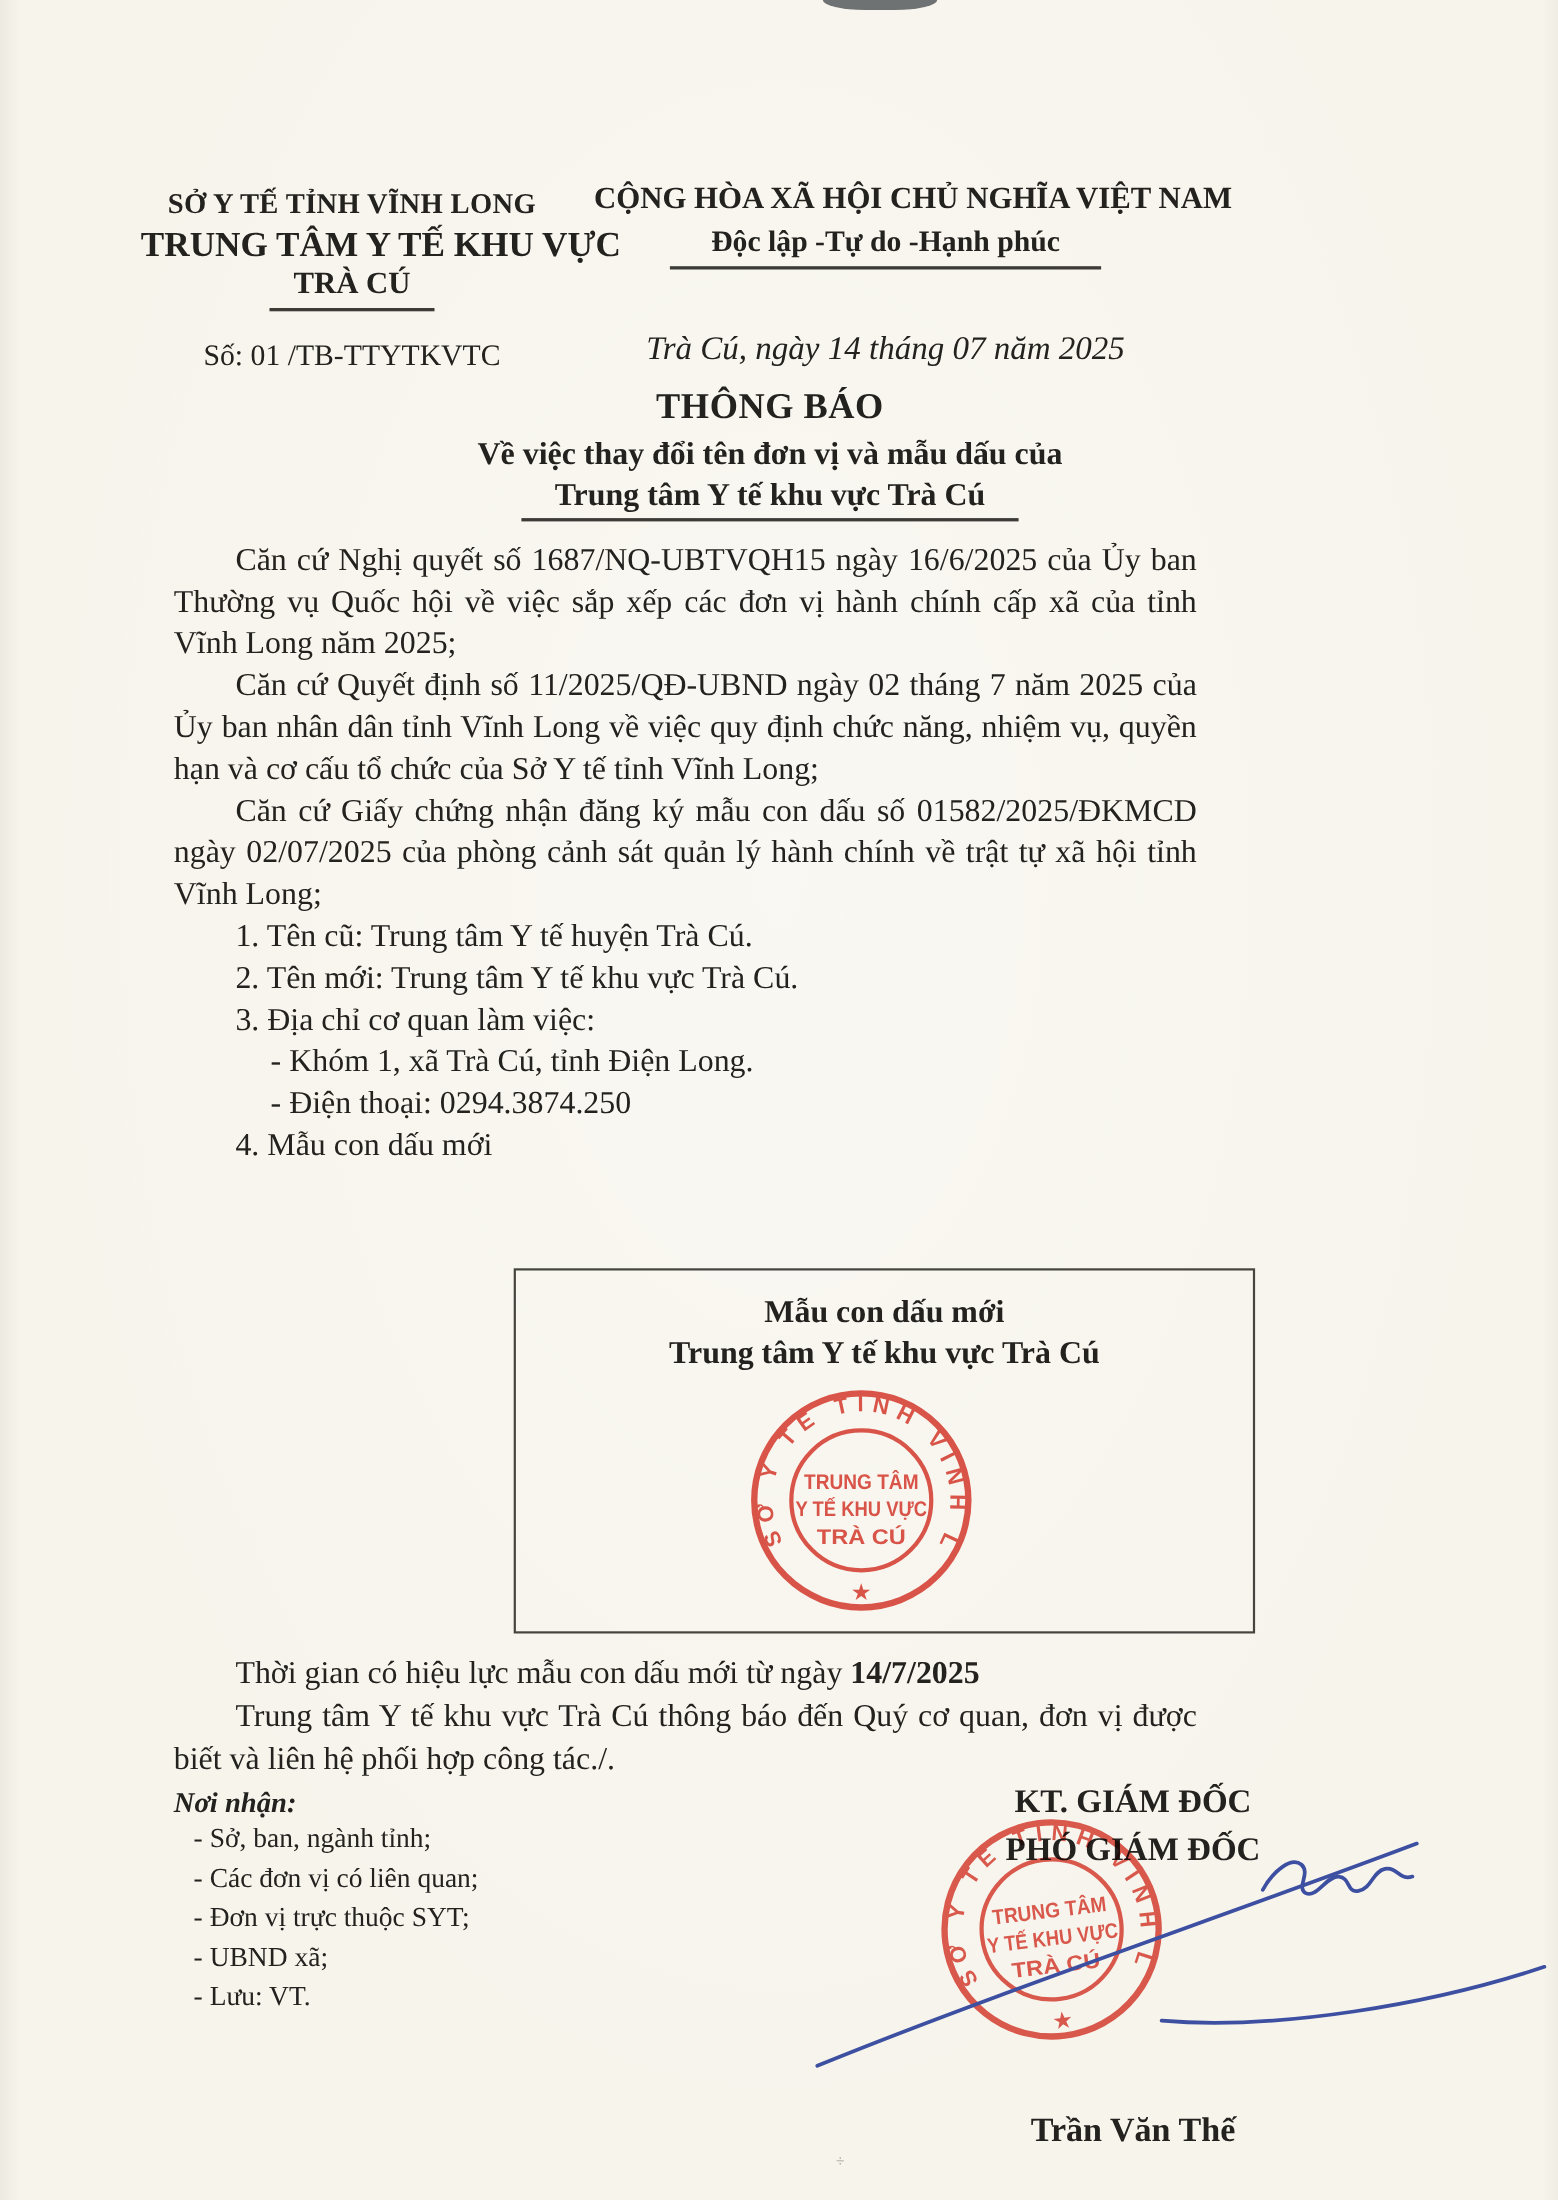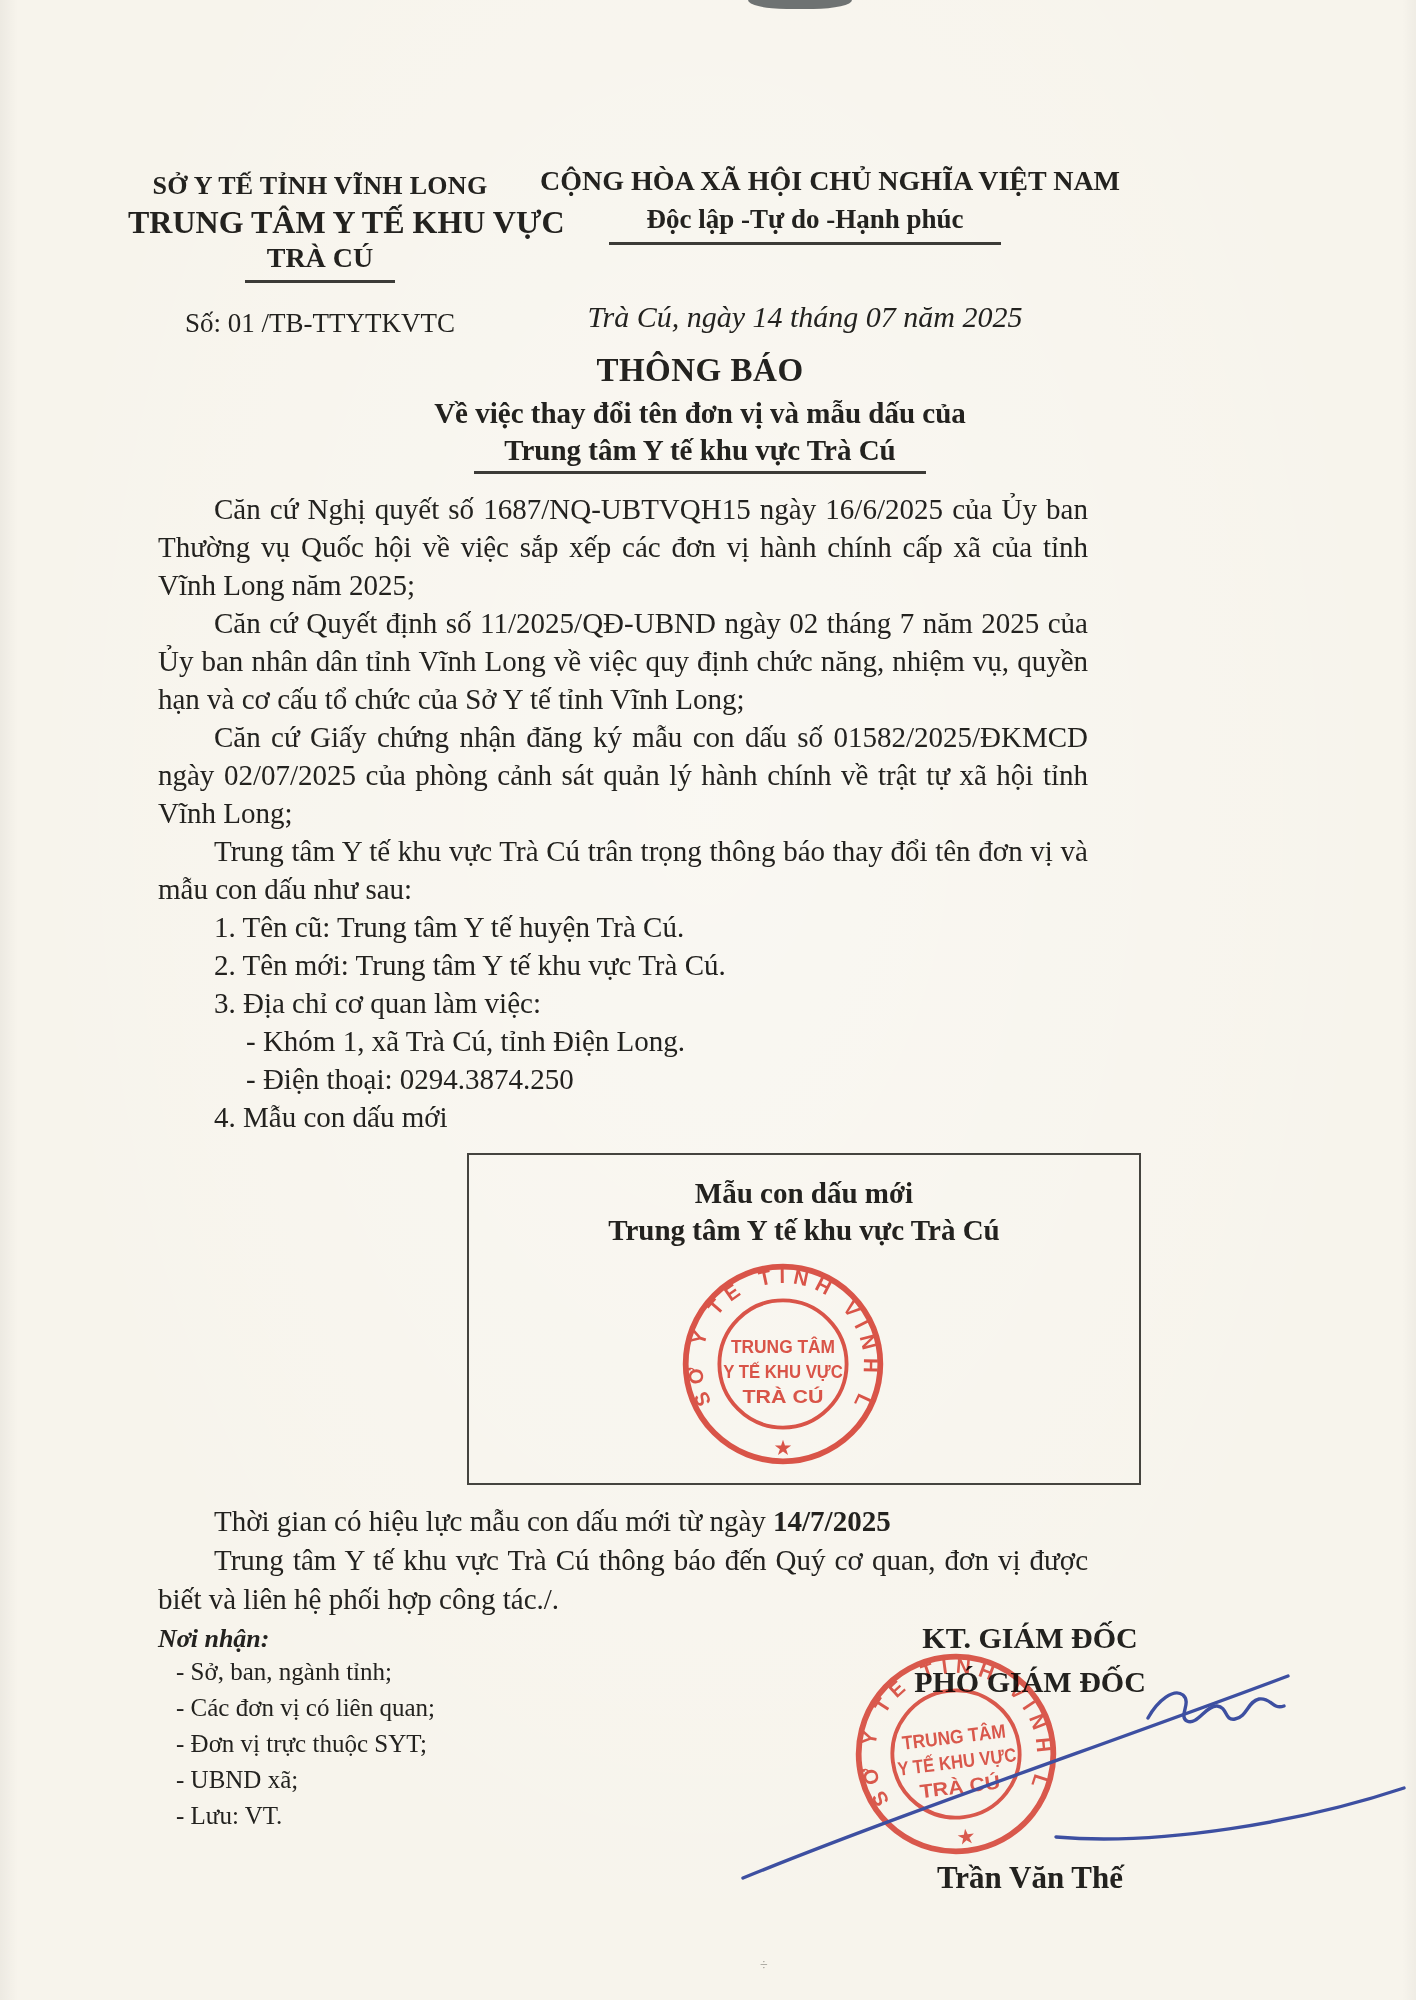--- a/index.html
+++ b/index.html
@@ -63,21 +63,21 @@
   .closing-col{left:158px;top:1502px;width:930px;font-size:29px;line-height:39px;text-align:justify;}
   .closing-col p{margin:0;text-indent:56px;}
 
   .recipients{left:158px;top:1624px;width:520px;}
   .recipients .label{font-size:26px;font-weight:700;font-style:italic;}
   .recipients .item{font-size:25px;line-height:36px;padding-left:18px;}
 
   
   .sig-titles{left:840px;top:1616px;width:380px;text-align:center;font-weight:700;font-size:30px;line-height:44px;}
   .seal-bottom{left:850px;top:1648px;width:212px;height:212px;opacity:.9;mix-blend-mode:multiply;transform:rotate(-7deg);}
-  .sig-name{left:840px;top:1860px;width:380px;text-align:center;font-weight:700;font-size:31px;}
+  .sig-name{left:840px;top:1918px;width:380px;text-align:center;font-weight:700;font-size:31px;}
   .sig-svg{left:0;top:0;width:1416px;height:2000px;pointer-events:none;}
 
   .seal-svg text{font-family:"Liberation Sans","DejaVu Sans",sans-serif;font-weight:700;}
 </style>
 </head>
 <body>
 
 <div class="page">
 
   <svg width="0" height="0" style="position:absolute">
@@ -119,21 +119,20 @@
     <div class="h">THÔNG BÁO</div>
     <div class="s1">Về việc thay đổi tên đơn vị và mẫu dấu của</div>
     <div class="s2">Trung tâm Y tế khu vực Trà Cú</div>
     <div class="rule rule-title"></div>
   </div>
 
   <div class="abs body-col">
     <p>Căn cứ Nghị quyết số 1687/NQ-UBTVQH15 ngày 16/6/2025 của Ủy ban Thường vụ Quốc hội về việc sắp xếp các đơn vị hành chính cấp xã của tỉnh Vĩnh Long năm 2025;</p>
     <p>Căn cứ Quyết định số 11/2025/QĐ-UBND ngày 02 tháng 7 năm 2025 của Ủy ban nhân dân tỉnh Vĩnh Long về việc quy định chức năng, nhiệm vụ, quyền hạn và cơ cấu tổ chức của Sở Y tế tỉnh Vĩnh Long;</p>
     <p>Căn cứ Giấy chứng nhận đăng ký mẫu con dấu số 01582/2025/ĐKMCD ngày 02/07/2025 của phòng cảnh sát quản lý hành chính về trật tự xã hội tỉnh Vĩnh Long;</p>
-    <p>Trung tâm Y tế khu vực Trà Cú trân trọng thông báo thay đổi tên đơn vị và mẫu con dấu như sau:</p>
     <div class="li">1.  Tên cũ: Trung tâm Y tế huyện Trà Cú.</div>
     <div class="li">2.  Tên mới: Trung tâm Y tế khu vực Trà Cú.</div>
     <div class="li">3.  Địa chỉ cơ quan làm việc:</div>
     <div class="li li-sub">- Khóm 1, xã Trà Cú, tỉnh Điện Long.</div>
     <div class="li li-sub">- Điện thoại: 0294.3874.250</div>
     <div class="li">4. Mẫu con dấu mới</div>
   </div>
 
   <div class="abs stamp-box">
     <div class="t1">Mẫu con dấu mới</div>

